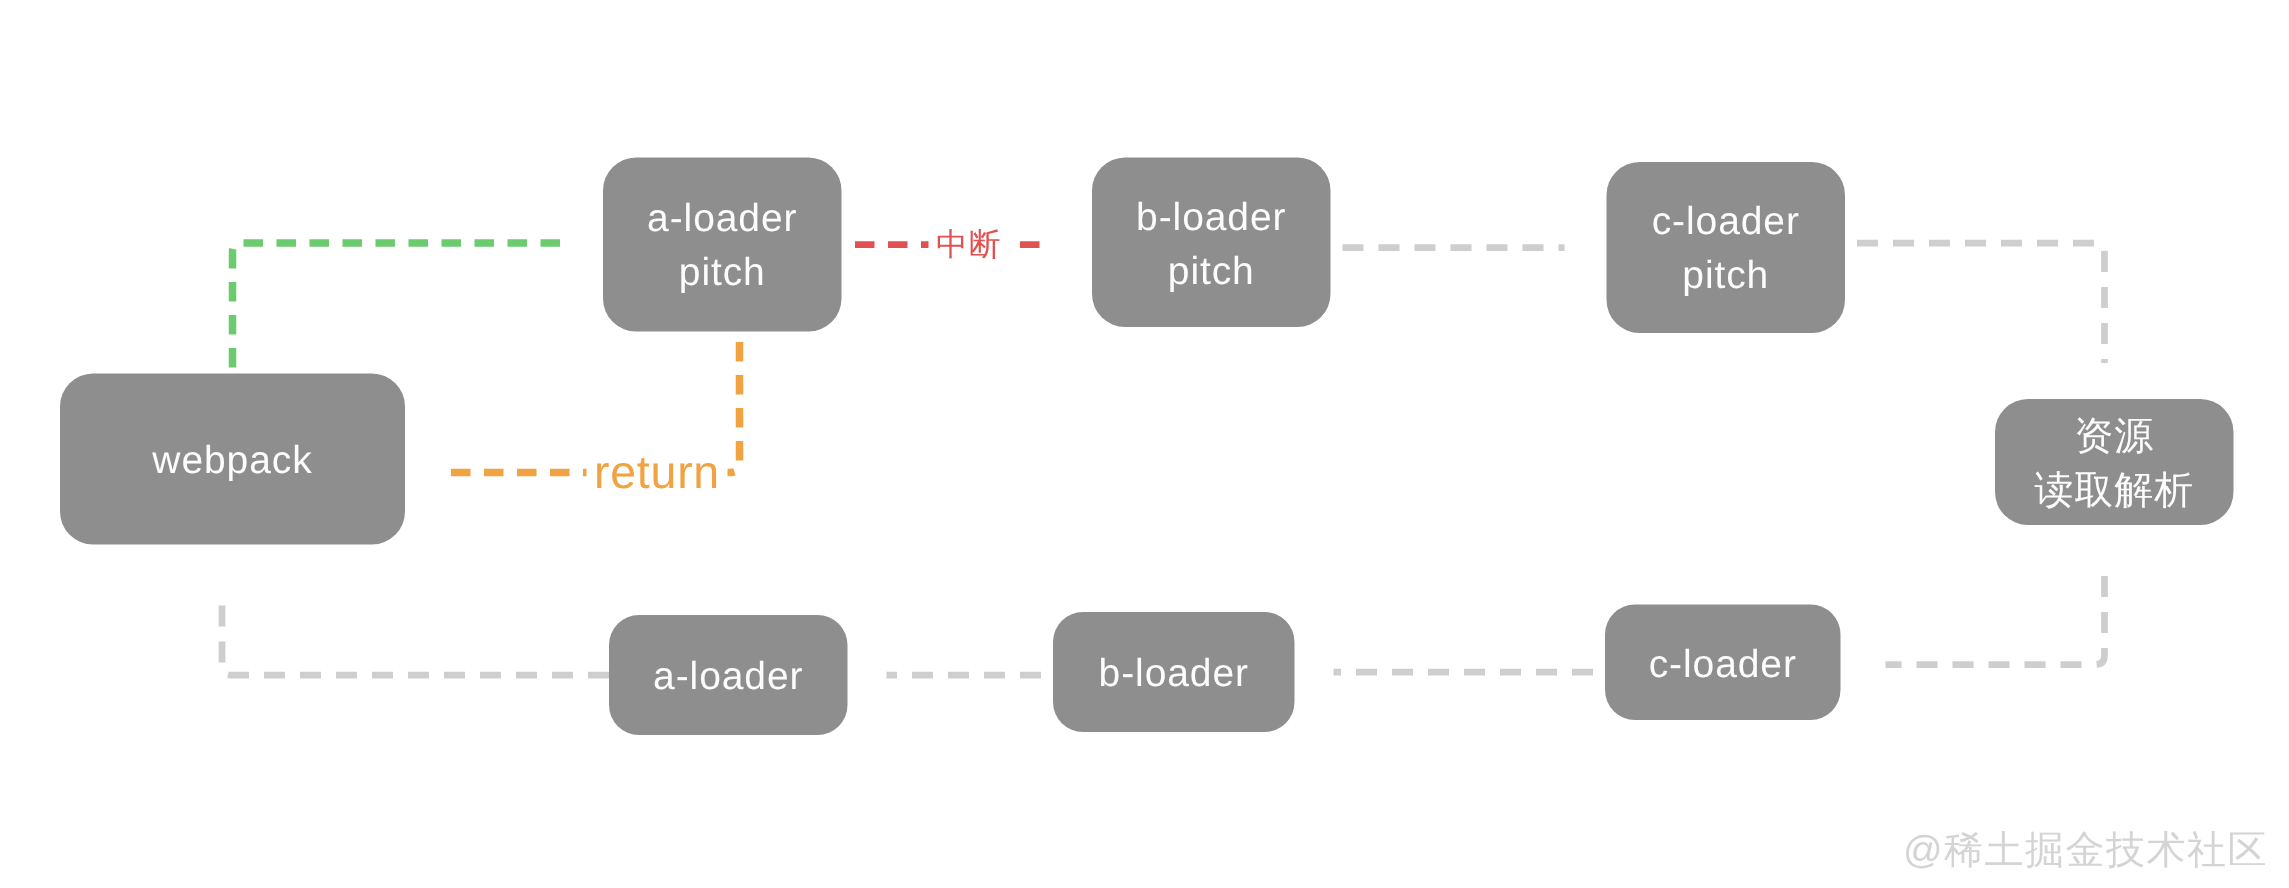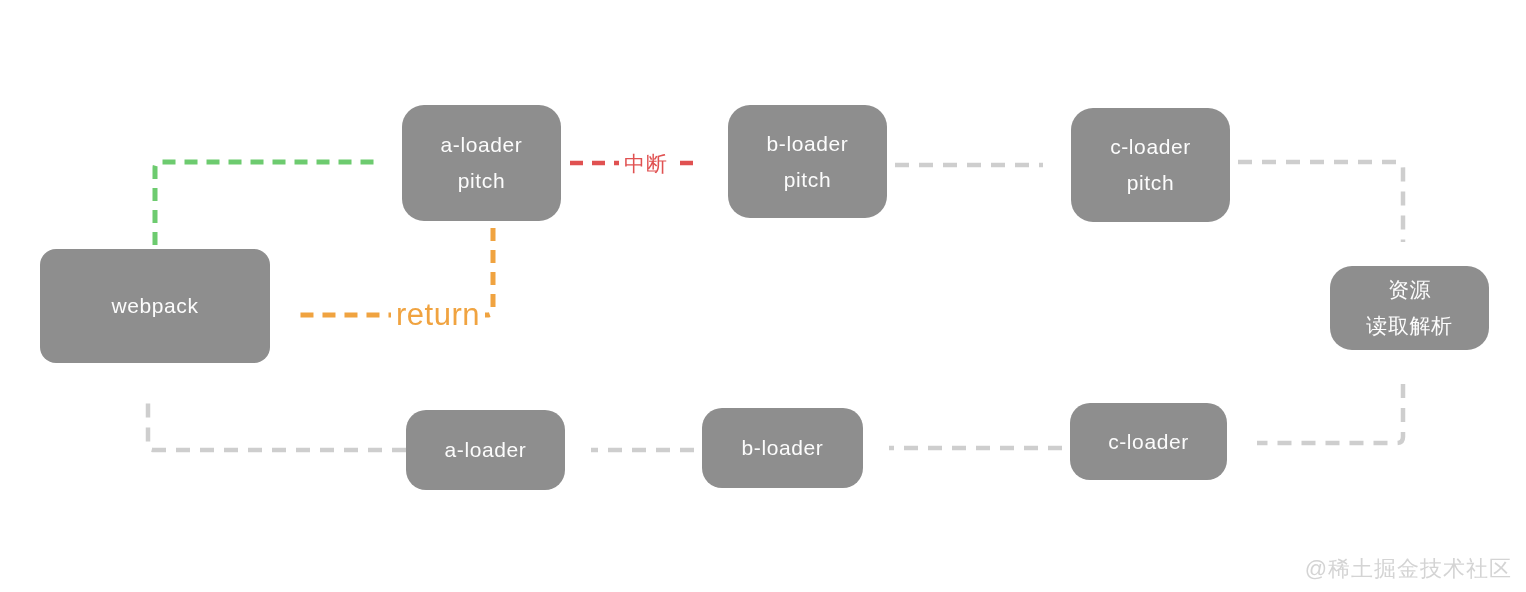--- a/index.html
+++ b/index.html
@@ -20,39 +20,39 @@
   .fill-green{fill:var(--edge-green);}
   .fill-red{fill:var(--edge-red);}
   .fill-orange{fill:var(--edge-orange);}
   .node{
     position:absolute;
     background:var(--node-fill);
     color:var(--node-text);
     border-radius:22px;
     display:flex;flex-direction:column;
     align-items:center;justify-content:center;
-    font-size:21px;line-height:36px;letter-spacing:0.6px;
+    font-size:26px;line-height:36px;letter-spacing:0.6px;
     text-align:left;
   }
   .node span{display:block;}
   .edge-label{
     position:absolute;
     transform:translate(-50%,-50%);
     background:#ffffff;
     padding:0 5px;
     font-size:21px;line-height:28px;letter-spacing:1px;
     white-space:nowrap;
   }
   .edge-label.red{color:var(--edge-red);}
   .edge-label.orange{color:var(--edge-orange);font-size:31px;letter-spacing:0.5px;}
   .watermark{
     position:absolute;
     right:14px;bottom:8px;
     color:var(--watermark-color);
-    font-size:22px;letter-spacing:1px;
+    font-size:26px;letter-spacing:1px;
   }
 </style>
 </head>
 <body>
 
 <div class="canvas">
 
   <svg class="edges" viewBox="0 0 1526 592" xmlns="http://www.w3.org/2000/svg">
     <defs>
       <marker id="ah-green" viewBox="0 0 10 9" refX="0.5" refY="4.5" markerWidth="20" markerHeight="18" markerUnits="userSpaceOnUse" orient="auto">
@@ -81,21 +81,21 @@
 
     <path class="stroke-gray" stroke-width="4.5" stroke-dasharray="14 10" d="M 1062 448 L 889 448" marker-end="url(#ah-gray)"></path>
 
     <path class="stroke-gray" stroke-width="4.5" stroke-dasharray="14 10" d="M 694 450 L 591 450" marker-end="url(#ah-gray)"></path>
 
     <path class="stroke-gray" stroke-width="4.5" stroke-dasharray="14 10" d="M 406 450 L 154 450 Q 148 450 148 444 L 148 394" marker-end="url(#ah-gray)"></path>
 
     <path class="stroke-orange" stroke-width="5" stroke-dasharray="13 9" d="M 493 228 L 493 309 Q 493 315 487 315 L 297 315" marker-end="url(#ah-orange)"></path>
   </svg>
 
-  <div class="node" style="left:40px;top:249px;width:230px;height:114px;border-radius:16px;">
+  <div class="node" style="left:40px;top:249px;width:230px;height:114px;">
     <span>webpack</span>
   </div>
 
   <div class="node" style="left:402px;top:105px;width:159px;height:116px;">
     <span>a-loader</span>
     <span>pitch</span>
   </div>
 
   <div class="node" style="left:728px;top:105px;width:159px;height:113px;">
     <span>b-loader</span>

